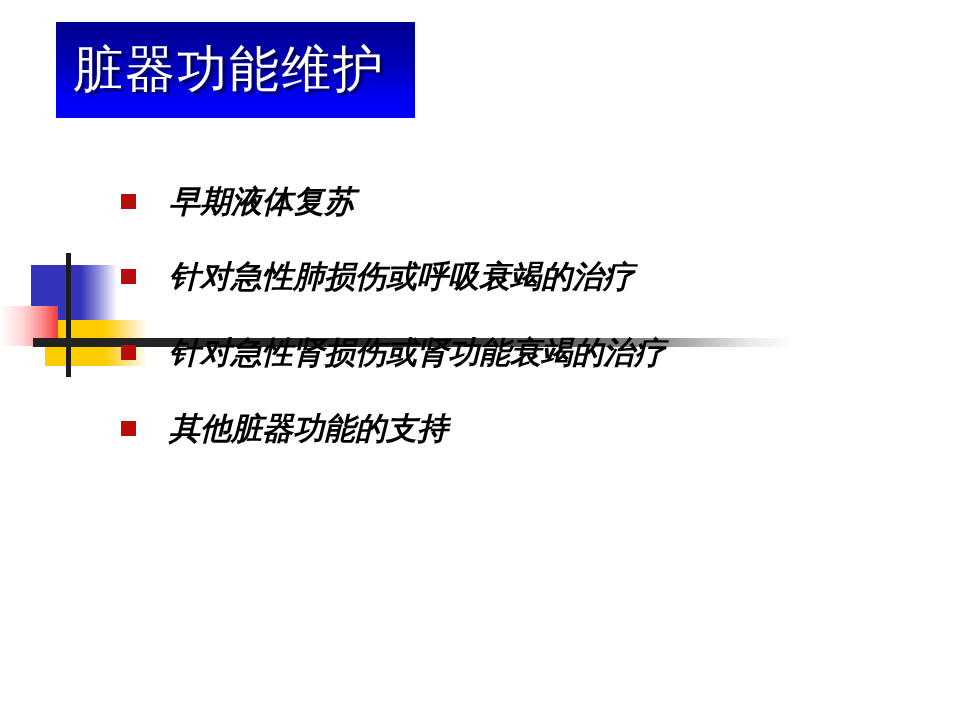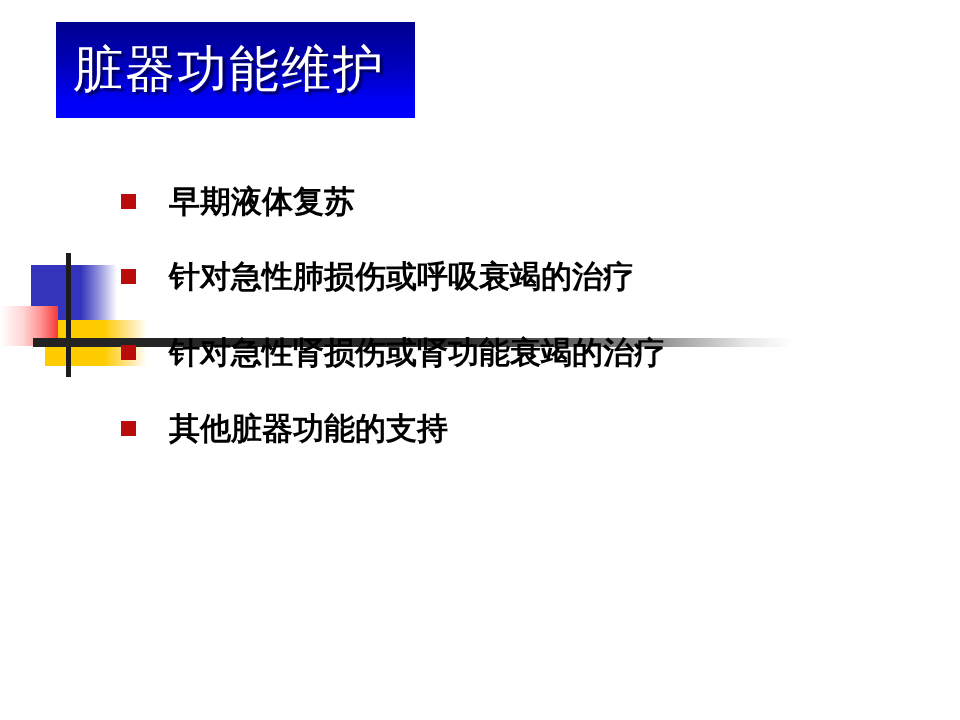--- a/index.html
+++ b/index.html
@@ -103,20 +103,21 @@
     top: 0;
     width: 960px;
     height: 720px;
   }
   .bullet-row {
     position: absolute;
     left: 121px;
     display: flex;
     align-items: center;
     white-space: nowrap;
+    font-style: italic;
   }
   .bullet-marker {
     width: 15px;
     height: 15px;
     background: #bb0c0c;
     flex: 0 0 auto;
   }
   .bullet-text {
     margin-left: 33px;
     font-family: "DejaVu Sans", "Liberation Sans", sans-serif;

